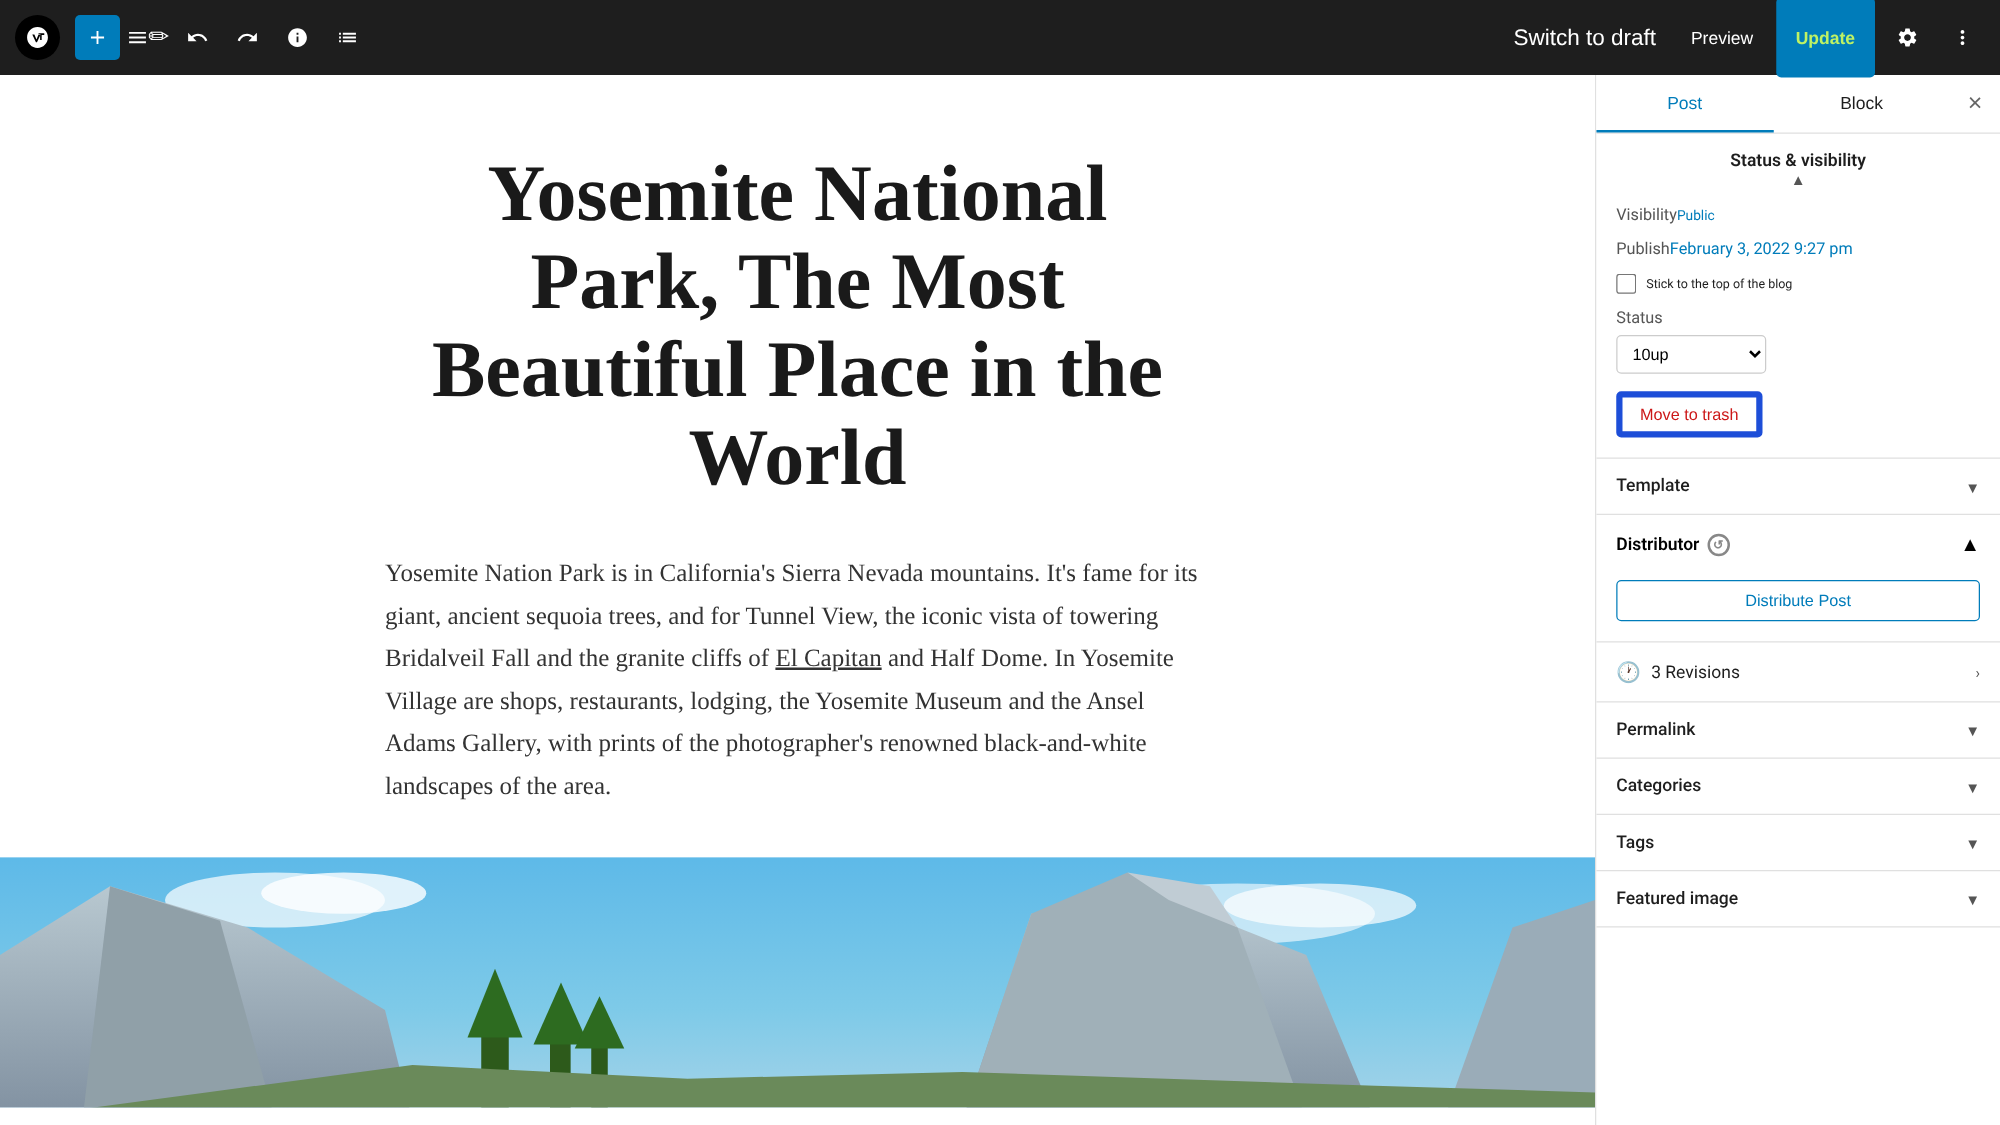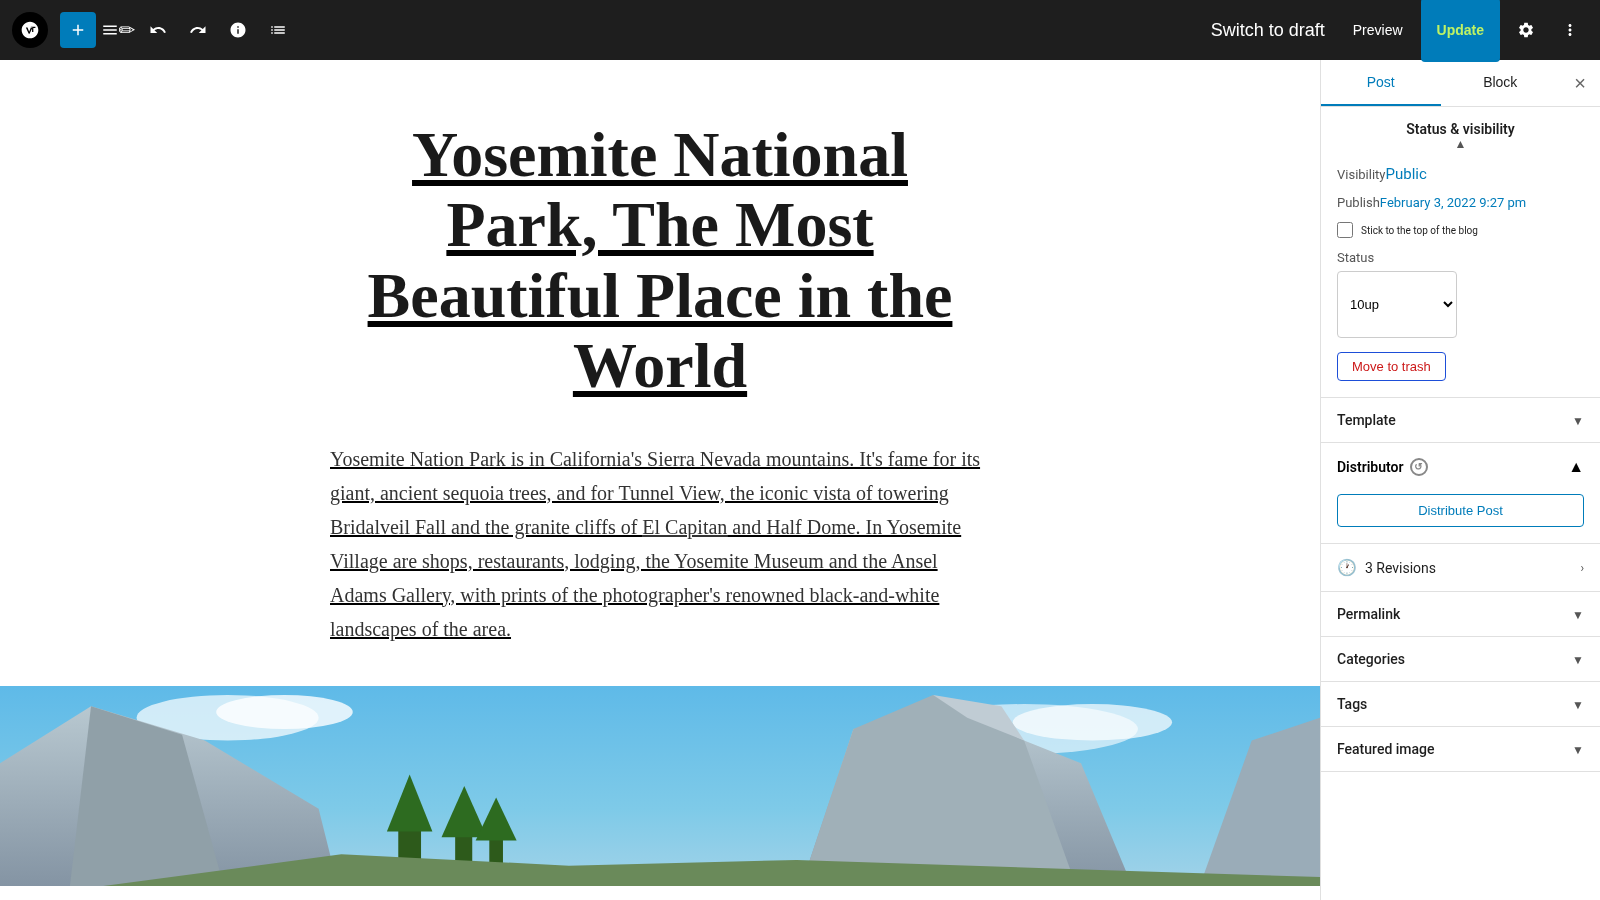--- a/index.html
+++ b/index.html
@@ -90,21 +90,20 @@
       flex: 1;
       overflow: hidden;
     }
 
     
     .editor-area {
       flex: 1;
       overflow-y: auto;
       background: #fff;
       padding: 60px 0;
-      text-decoration: underline;
     }
     .editor-content {
       max-width: 740px;
       margin: 0 auto;
       padding: 0 40px;
     }
     .post-title {
       font-size: 64px;
       font-weight: 900;
       line-height: 1.1;
@@ -131,21 +130,21 @@
       position: relative;
       overflow: hidden;
     }
     .mountain-scene {
       width: 100%;
       height: 100%;
     }
 
     
     .sidebar {
-      width: 280px;
+      width: 324px;
       background: #fff;
       border-left: 1px solid #e0e0e0;
       overflow-y: auto;
       flex-shrink: 0;
     }
     .sidebar-tabs {
       display: flex;
       border-bottom: 1px solid #e0e0e0;
       position: sticky;
       top: 0;
@@ -206,21 +205,21 @@
       display: flex;
       align-items: center;
       justify-content: flex-start;
       margin-bottom: 12px;
     }
     .meta-label {
       font-size: 13px;
       color: #555;
     }
     .meta-value {
-      font-size: 15px;
+      font-size: 11px;
       color: #007cba;
       cursor: pointer;
     }
     .meta-value.date { color: #007cba; font-size: 13px; }
 
     .checkbox-row {
       display: flex;
       align-items: center;
       gap: 8px;
       margin-bottom: 12px;
@@ -237,31 +236,31 @@
       margin-bottom: 14px;
     }
     .author-label {
       font-size: 13px;
       color: #555;
       margin-bottom: 6px;
     }
     .author-select {
       width: 100%;
       max-width: 120px;
-      padding: 24px 8px;
+      padding: 6px 8px;
       border: 1px solid #ccc;
       border-radius: 4px;
       font-size: 13px;
       background: #fff;
       cursor: pointer;
     }
 
     .btn-move-trash {
       background: transparent;
-      border: 1px solid #1d4ed8;
+      border: 5px solid #1d4ed8;
       color: #cc1818;
       padding: 6px 14px;
       border-radius: 4px;
       font-size: 13px;
       cursor: pointer;
     }
 
     
     .distributor-header {
       display: flex;

